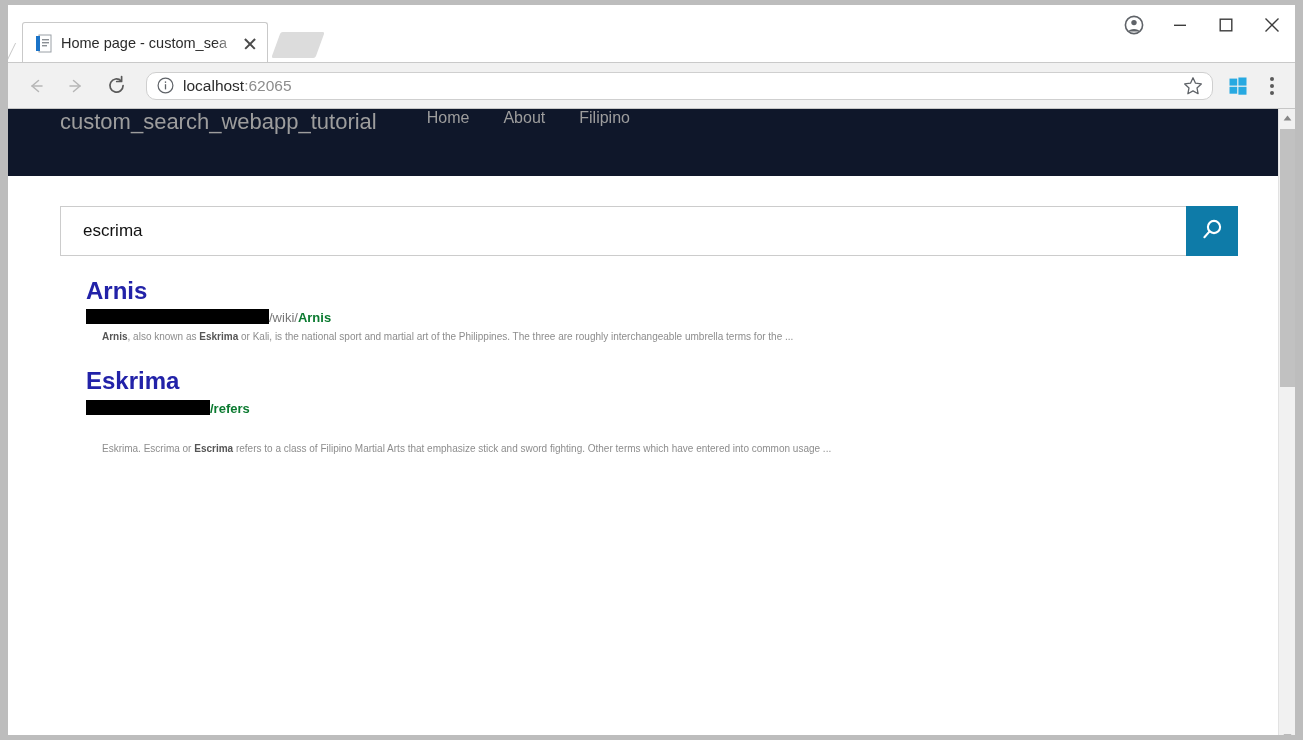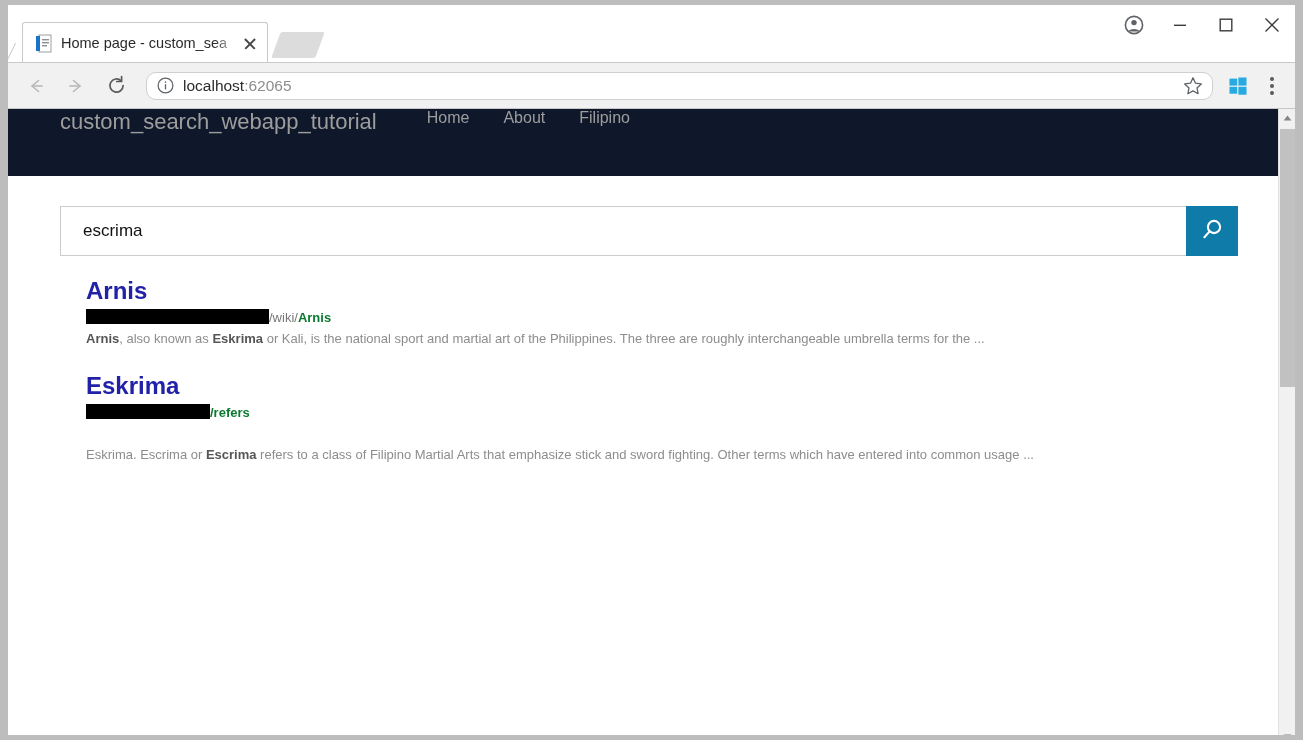--- a/index.html
+++ b/index.html
@@ -276,23 +276,24 @@
   }
   .redact {
     display: inline-block;
     height: 15px;
     background: #000000;
     vertical-align: -2px;
   }
   .url-path { color: #777777; }
   .url-hl { color: #0b7a30; font-weight: bold; }
   .result-snippet {
-    font-size: 13px;
+    font-size: 10px;
     color: #8d8d8d;
     line-height: 1.52;
+    margin-left: 16px;
   }
   .result-snippet b { color: #555555; font-weight: bold; }
 
   
   .scrollbar {
     position: absolute;
     right: 0; top: 0;
     width: 17px; height: 100%;
     background: #f1f1f1;
     border-left: 1px solid #e2e2e2;

